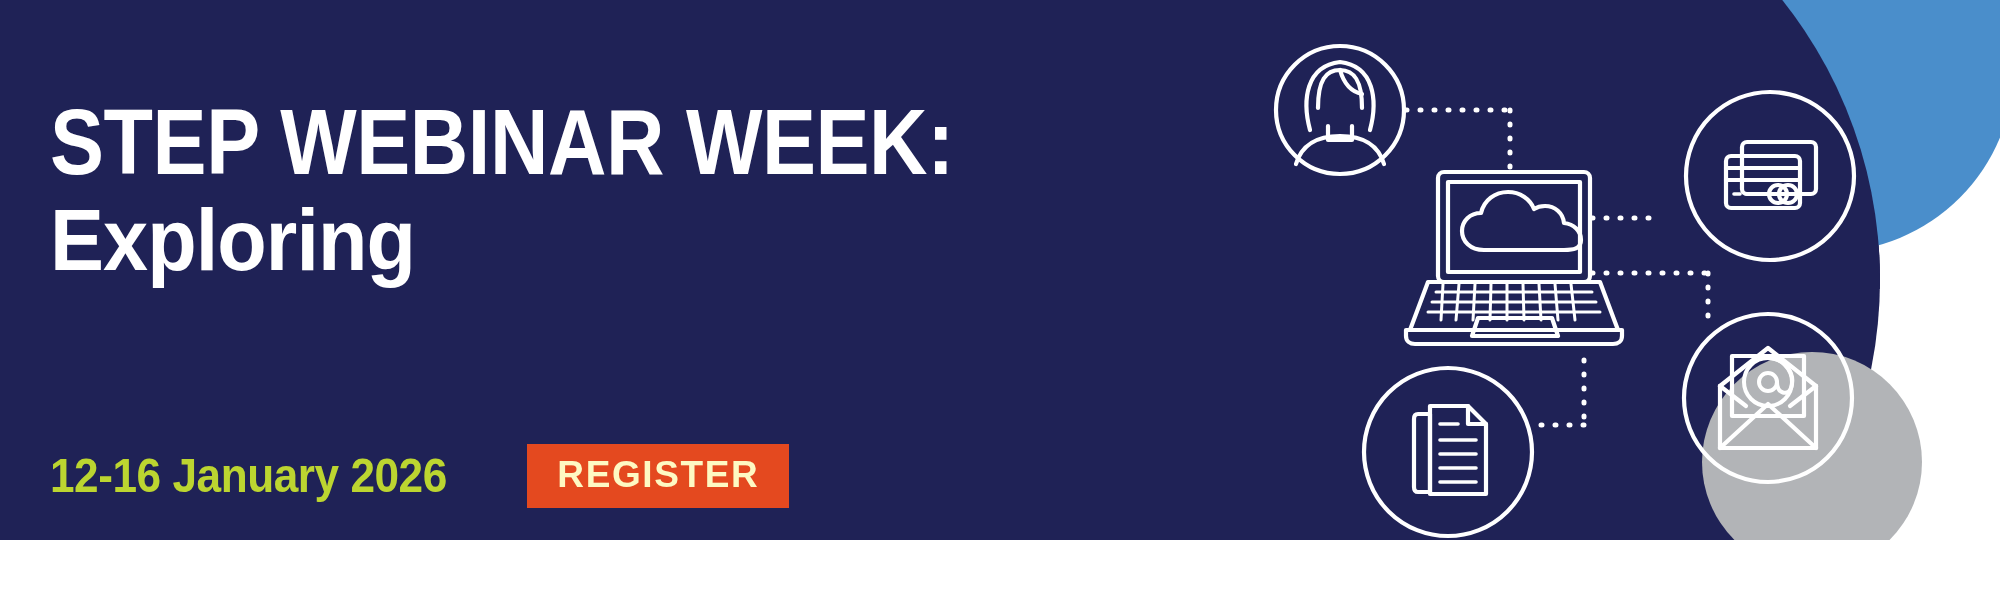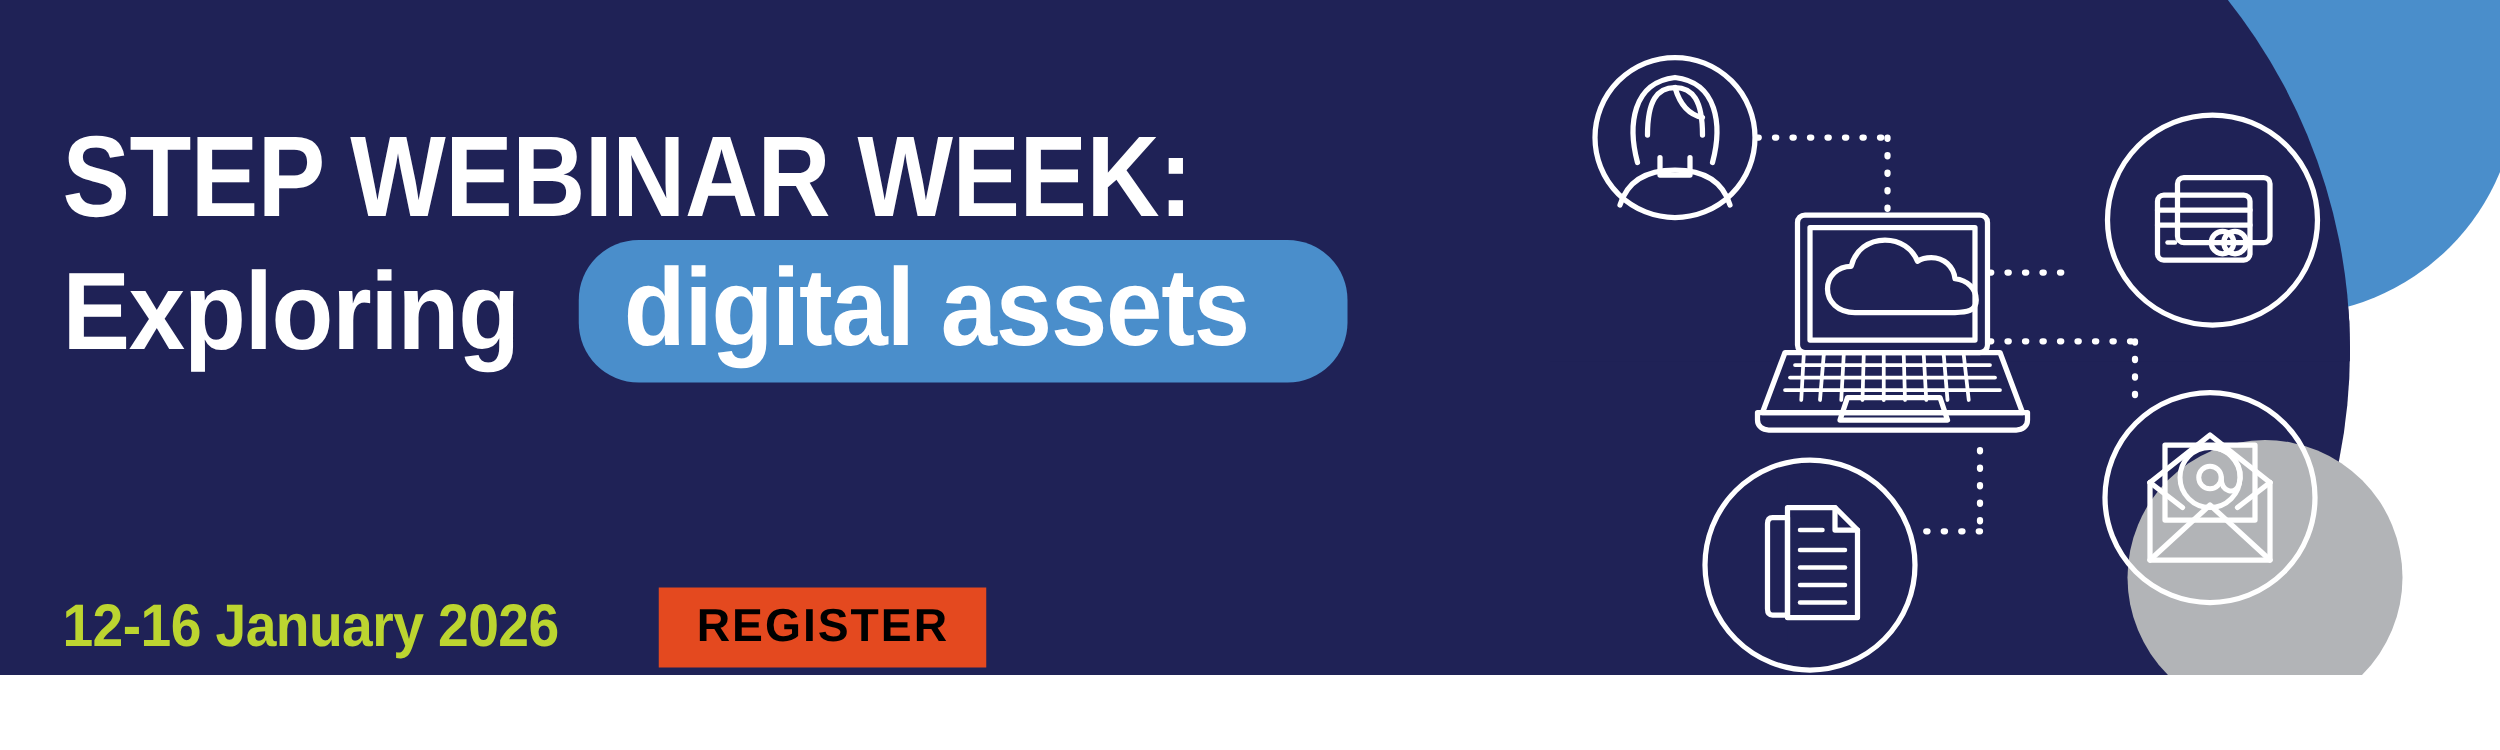--- a/index.html
+++ b/index.html
@@ -89,37 +89,37 @@
     font-weight:bold;
     font-size:88px;
     line-height:90px;
     letter-spacing:-1px;
     transform:scaleX(0.92);
     transform-origin:left center;
     display:inline-block;
   }
   .date-row{
     position:absolute;left:50px;top:444px;
-    display:flex;align-items:flex-start;margin-top:26px;
+    display:flex;align-items:flex-start;
   }
   .date-text{
     color:#BCD530;
     font-weight:bold;
     font-size:48px;
     line-height:64px;
     letter-spacing:-0.5px;
     transform:scaleX(0.92);
     transform-origin:left center;
     display:inline-block;
     white-space:nowrap;
   }
   .register-btn{
     margin-left:46px;
     background:#E4491F;
-    color:#000000;
+    color:#fef9c3;
     border:0;
     font-family:"Liberation Sans", sans-serif;
     font-weight:bold;
     font-size:37px;
     letter-spacing:1.6px;
     padding:14px 30px 16px 30px;
     line-height:34px;
     cursor:pointer;
     display:inline-block;
   }
@@ -240,23 +240,20 @@
       </g>
     </svg>
   </div>
 
   <div id="copy">
 
     <div class="headline1">STEP WEBINAR WEEK:</div>
 
     <div class="headline2-row">
       <span class="headline2-plain">Exploring</span>
-      <span class="pill">
-        <span class="pill-text">digital assets</span>
-      </span>
     </div>
 
     <div class="date-row">
       <span class="date-text">12-16 January 2026</span>
       <button class="register-btn">REGISTER</button>
     </div>
 
   </div>
 </div>
 

